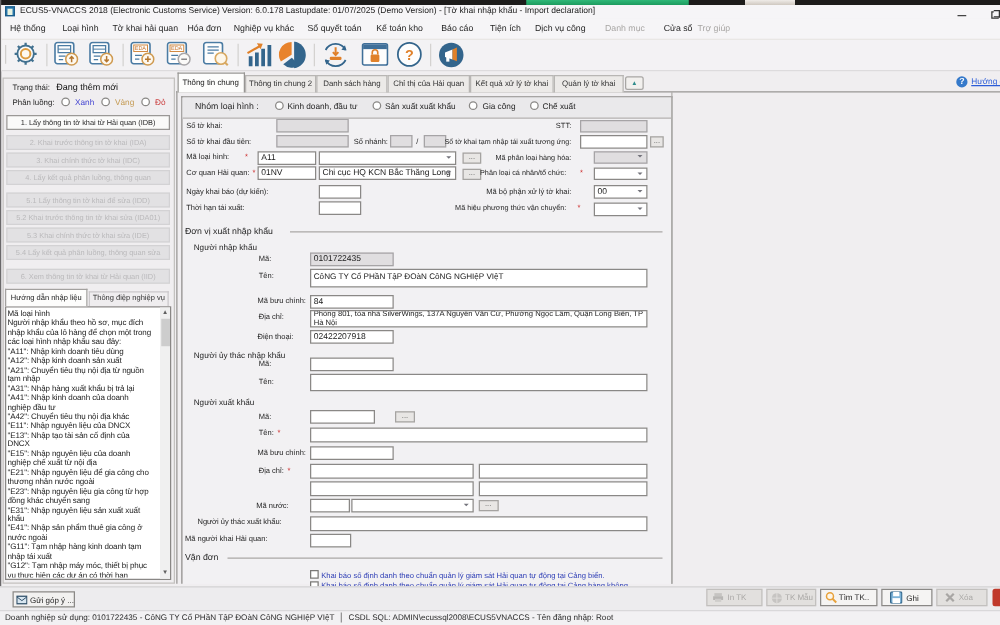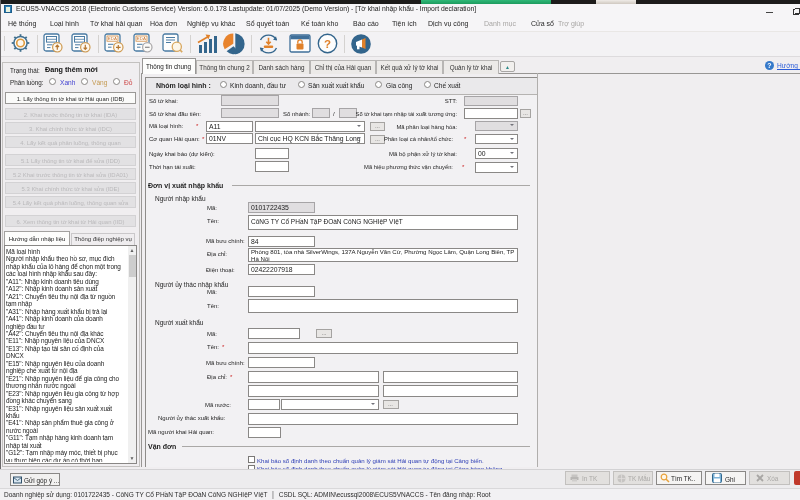--- a/index.html
+++ b/index.html
@@ -4,21 +4,21 @@
 <style>
 html,body{margin:0;padding:0;}
 body{width:800px;height:500px;overflow:hidden;position:relative;background:#f0eef0;font-family:"Liberation Sans",sans-serif;}
 *{box-sizing:border-box;}
 .abs{position:absolute;}
 .lbl{position:absolute;font-size:6px;color:#1f1f1f;white-space:nowrap;line-height:7px;}
 .lbr{position:absolute;font-size:6px;color:#1f1f1f;white-space:nowrap;line-height:7px;text-align:right;}
 .in{position:absolute;background:#fff;border:1px solid #8a8886;font-size:6.8px;line-height:9px;color:#1a1a1a;padding-left:2px;white-space:nowrap;overflow:hidden;}
 .dis{background:#e0dee0;border:1px solid #a6a4a6;}
 .red{color:#cc2222;}
-.bold{font-weight:bold;text-align:right;}
+.bold{font-weight:normal;text-align:right;}
 .combo-a{position:absolute;width:0;height:0;border-left:2px solid transparent;border-right:2px solid transparent;border-top:2.8px solid #73737b;}
 .vr{position:absolute;top:35px;width:1px;height:18px;background:#d4d2d0;}
 .step{position:absolute;left:5px;width:131px;height:12.4px;font-size:5.9px;line-height:12.4px;text-align:center;white-space:nowrap;overflow:hidden;background:#e2e1e3;color:#bab9bb;border:1px solid #d3d2d4;}
 .radio{position:absolute;width:7px;height:7px;border:1px solid #8a8886;border-radius:50%;background:#fff;}
 .chk{position:absolute;width:7px;height:7px;border:1px solid #7a7876;background:#fff;}
 .dots{position:absolute;background:#e8e6e4;border:1px solid #a5a3a1;font-size:6px;color:#555;text-align:center;line-height:7px;}
 .tab{position:absolute;top:59.5px;height:14px;background:#eceae8;border:1px solid #b8b6b4;border-bottom:none;font-size:6.3px;text-align:center;line-height:13.5px;color:#333;white-space:nowrap;overflow:hidden;}
 </style>
 </head>
 <body>

